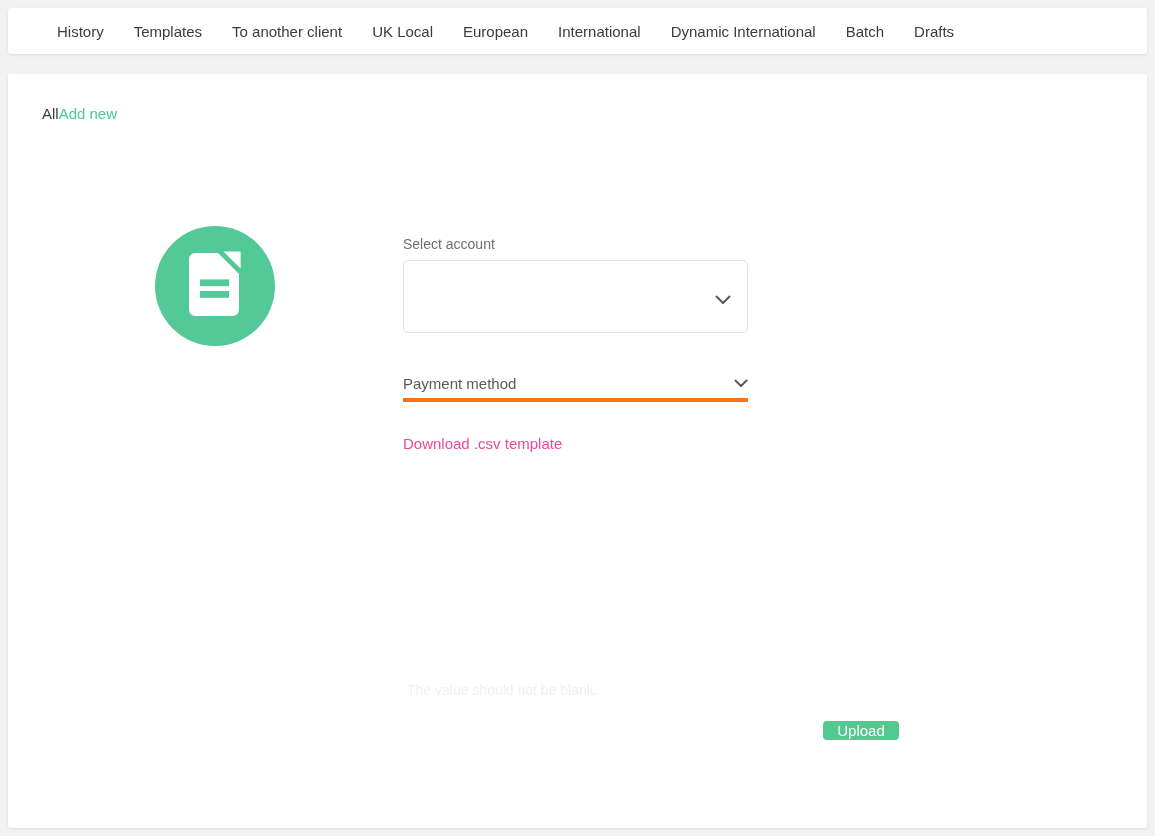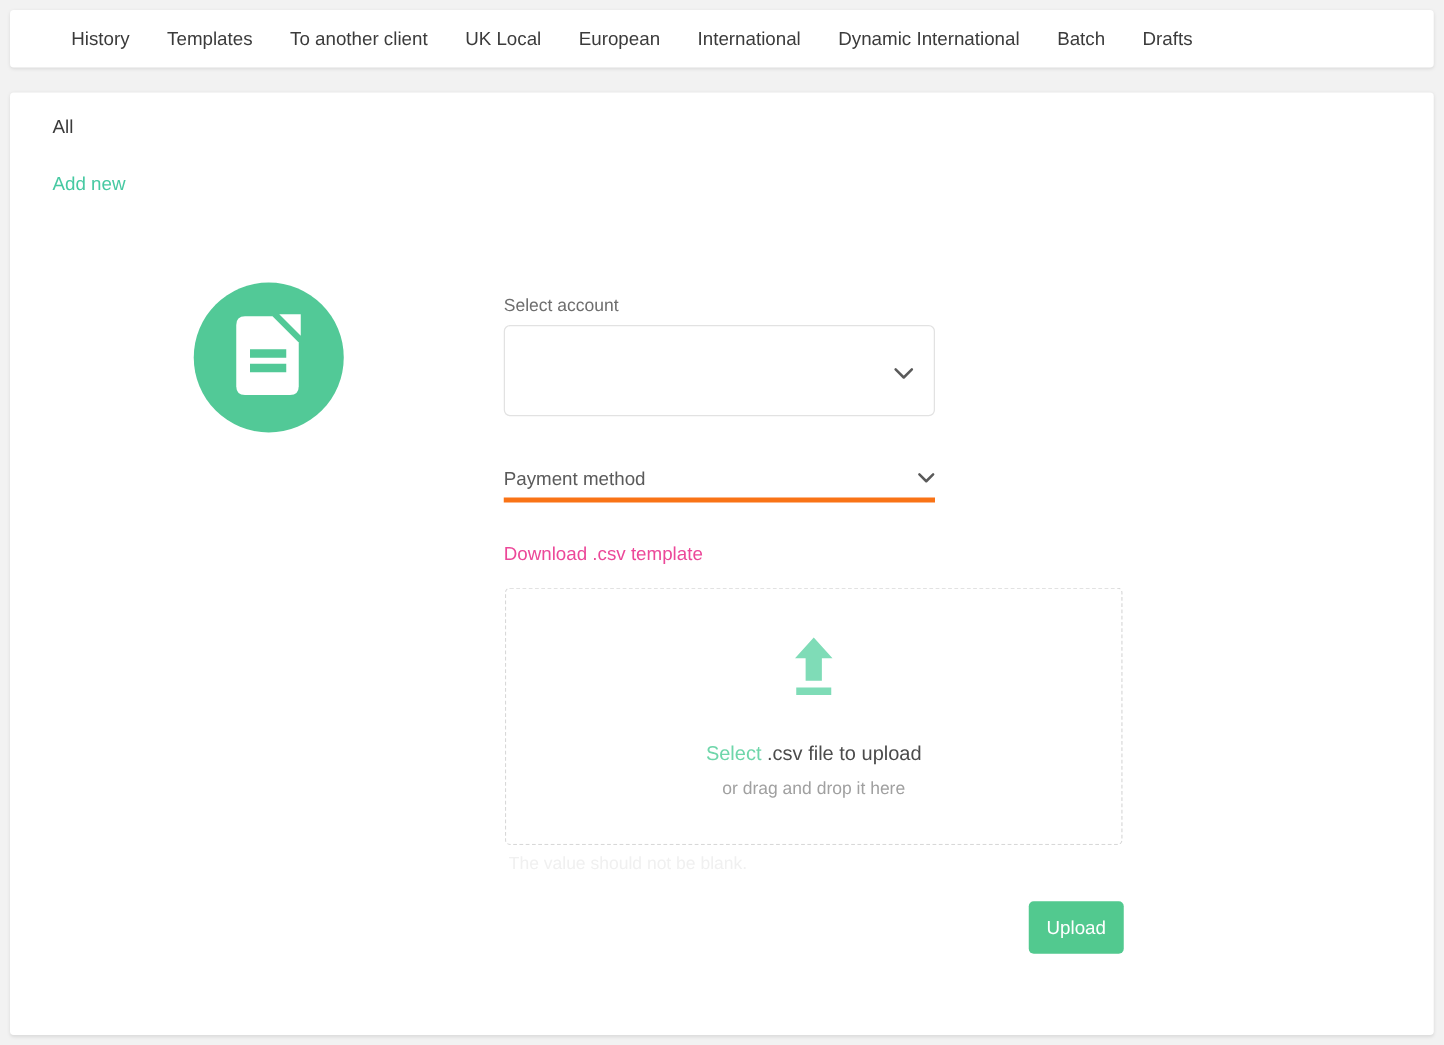--- a/index.html
+++ b/index.html
@@ -21,22 +21,22 @@
   .topnav-item {
     font-size: 15px; color: #3b3b3b; white-space: nowrap; cursor: pointer;
   }
   
   .panel {
     position: absolute; left: 8px; top: 74px; right: 8px; bottom: 8px;
     background: #ffffff; border-radius: 3px;
     box-shadow: 0 1px 3px rgba(0,0,0,0.10);
   }
   .subnav {
-    position: absolute; left: 34px; top: 19px;
-    display: flex; gap: 29px; font-size: 15px; flex-direction: column;
+    position: absolute; left: 34px; top: 31px;
+    display: flex; font-size: 15px;
   }
   .tab-all { color: #3b3b3b; cursor: pointer; }
   .tab-add-new { color: #47c9a2; cursor: pointer; text-align: center; }
 
   .page-title {
     position: absolute; left: 395px; top: 68px;
     font-size: 24px; color: #3a3a3a; font-weight: 400;
   }
 
   
@@ -91,21 +91,21 @@
   .dz-line1 .green { color: #6fd6aa; }
   .dz-line2 { font-size: 14px; color: #a0a0a0; margin-top: 9px; }
 
   .validation-message {
     position: absolute; left: 399px; top: 608px;
     font-size: 14px; color: #f0f0f0;
   }
 
   .upload-button {
     position: absolute; left: 815px; top: 647px;
-    width: 76px; height: 42px;
+    width: 76px; height: 19px;
     background: #52c98f; border: none; border-radius: 4px;
     color: #ffffff; font-size: 15px;
     font-family: "Liberation Sans", "DejaVu Sans", sans-serif;
     cursor: pointer;
     display: flex; align-items: center; justify-content: center;
   }
 </style>
 </head>
 <body>
 
@@ -155,28 +155,18 @@
     <span class="label">Payment method</span>
     <span>
       <svg width="14" height="9" viewBox="0 0 14 9">
           <path d="M1.5 1.5 L7 7 L12.5 1.5" fill="none" stroke="#5a5a5a" stroke-width="2" stroke-linecap="round" stroke-linejoin="round"></path>
         </svg>
     </span>
   </div>
 
   <a class="download-template">Download .csv template</a>
 
-  <div class="dropzone">
-    <span class="dz-arrow">
-      <svg width="40" height="47" viewBox="0 0 40 47" aria-hidden="true">
-        <path d="M20 1 L35 17.5 H26.5 V35.5 H13.5 V17.5 H5 Z" fill="#7fdcb7"></path>
-        <rect x="6" y="41" width="28" height="6" fill="#7fdcb7"></rect>
-      </svg>
-    </span>
-    <span class="dz-line1"><span class="green">Select</span><span> .csv file to upload</span></span>
-    <span class="dz-line2">or drag and drop it here</span>
-  </div>
 
   <div class="validation-message">The value should not be blank.</div>
 
   <button class="upload-button">Upload</button>
 
 </section>
 
 </body></html>

